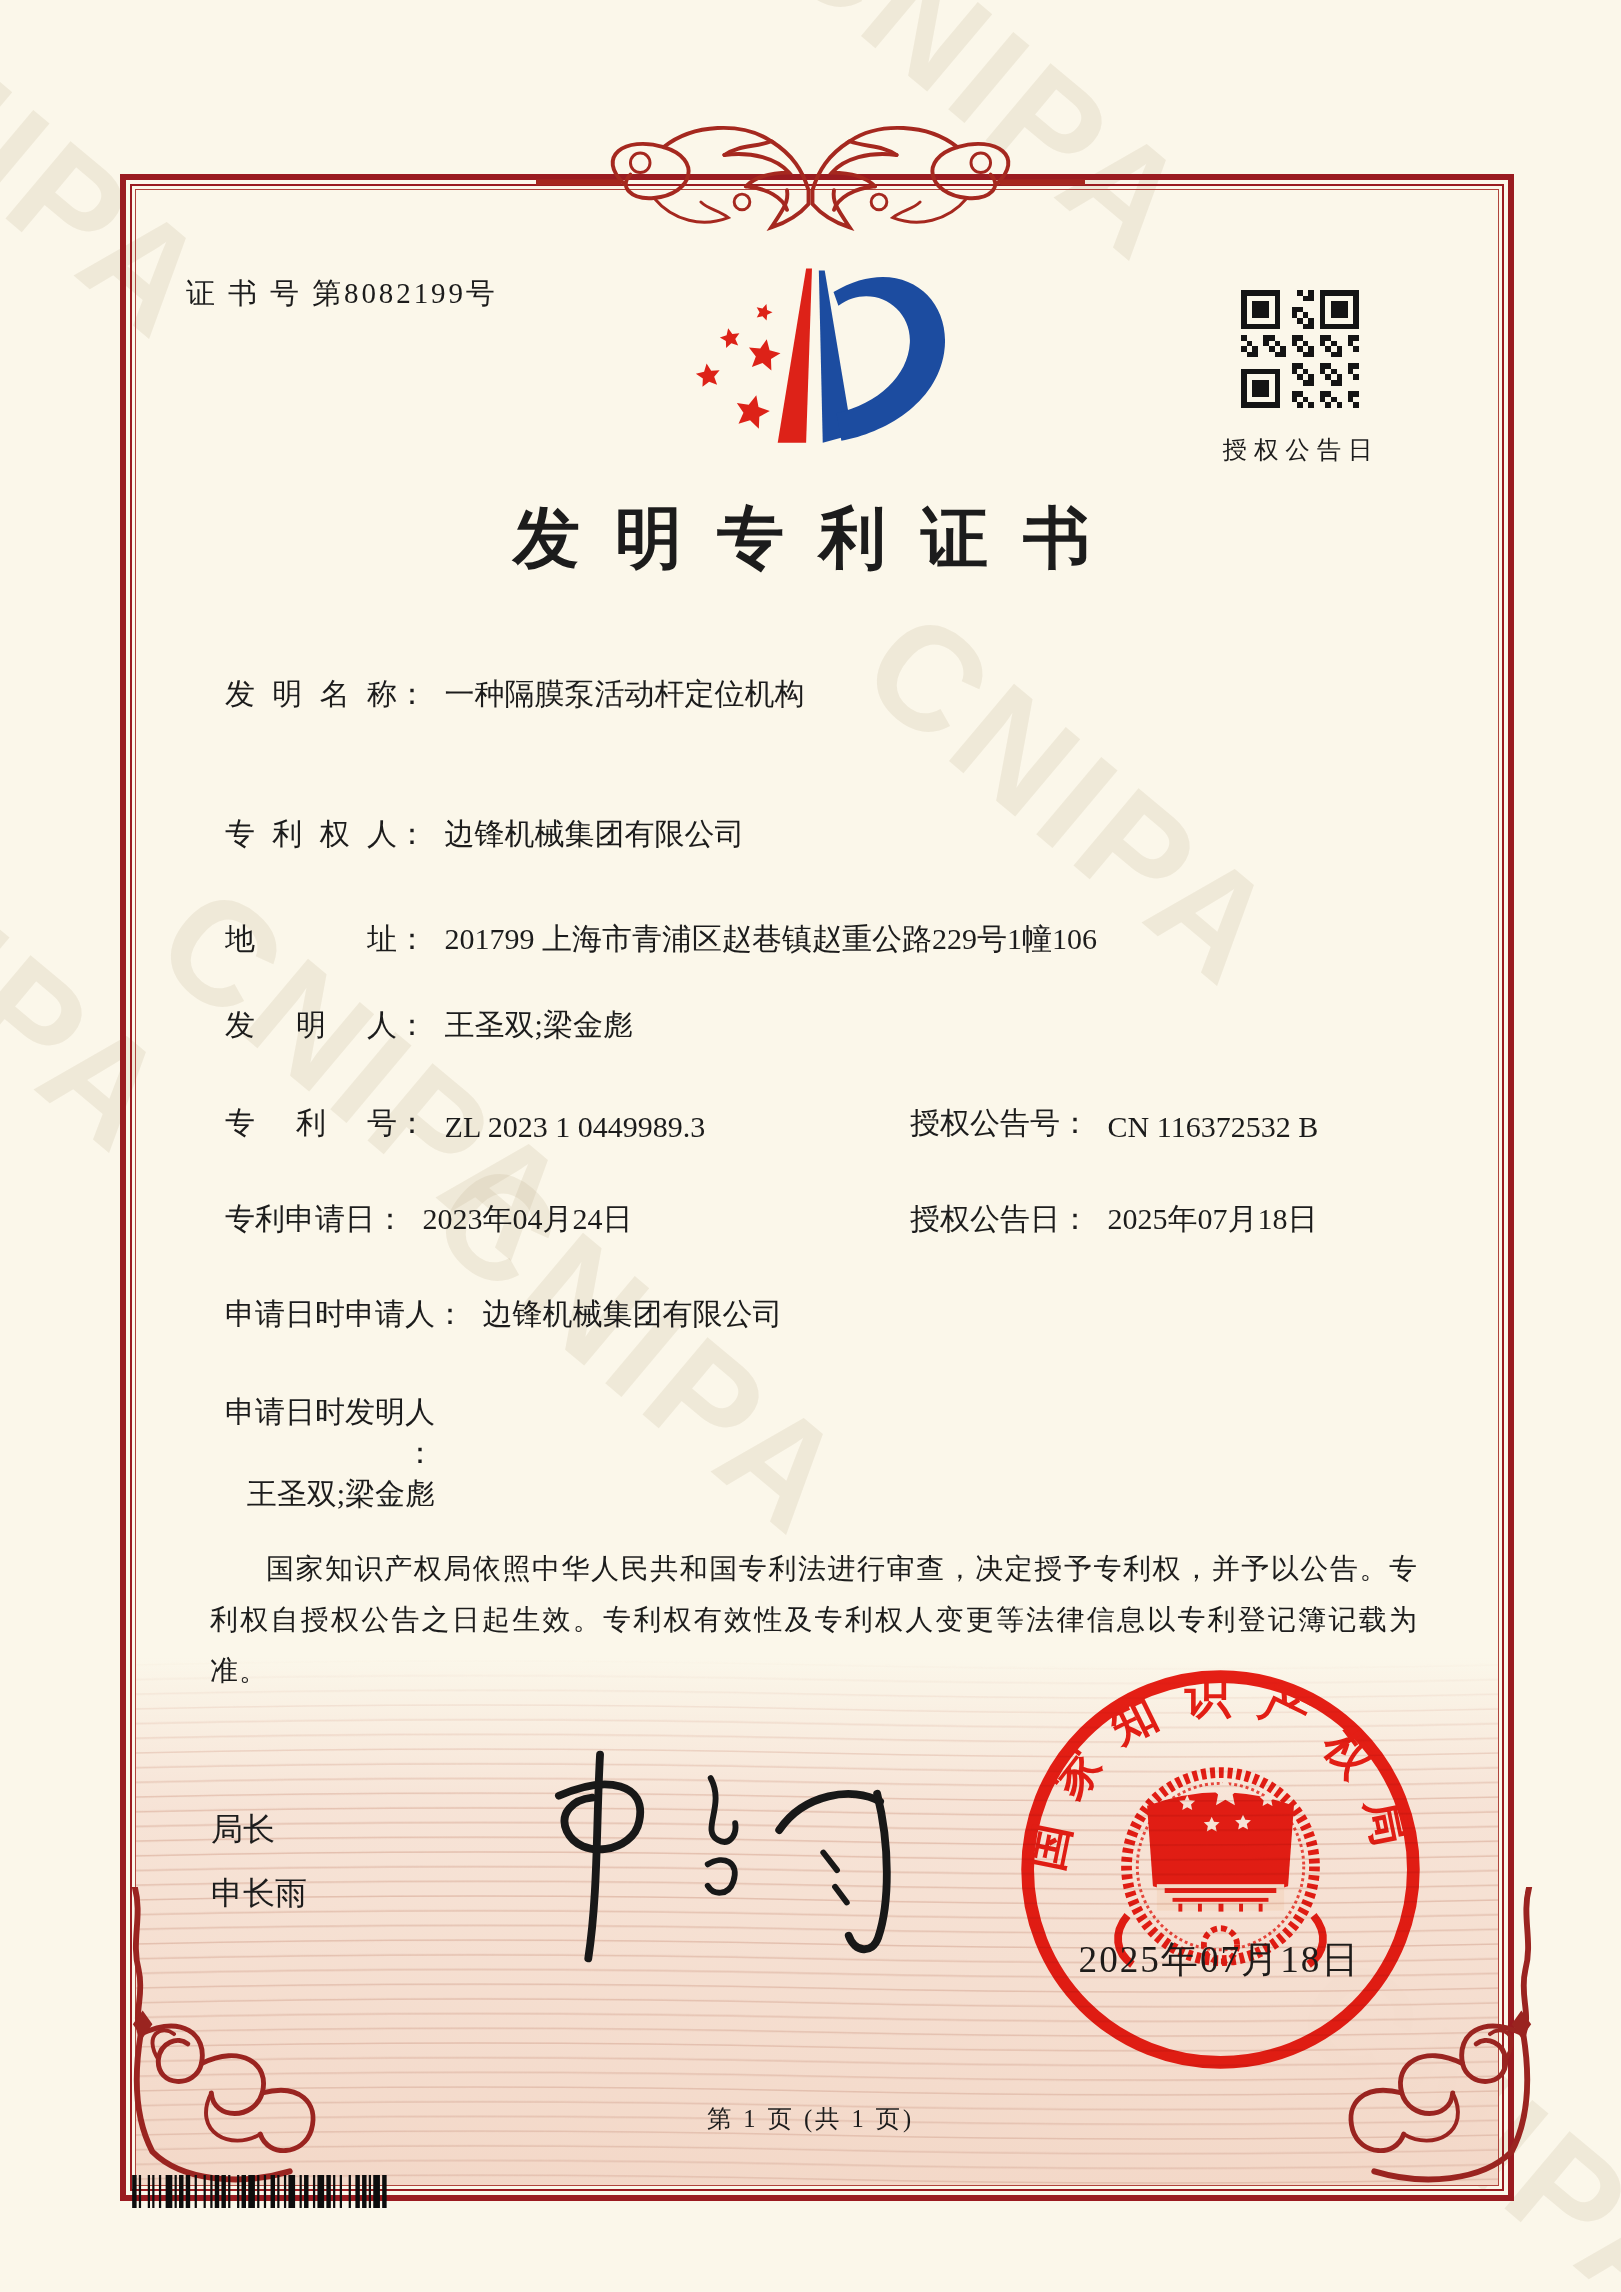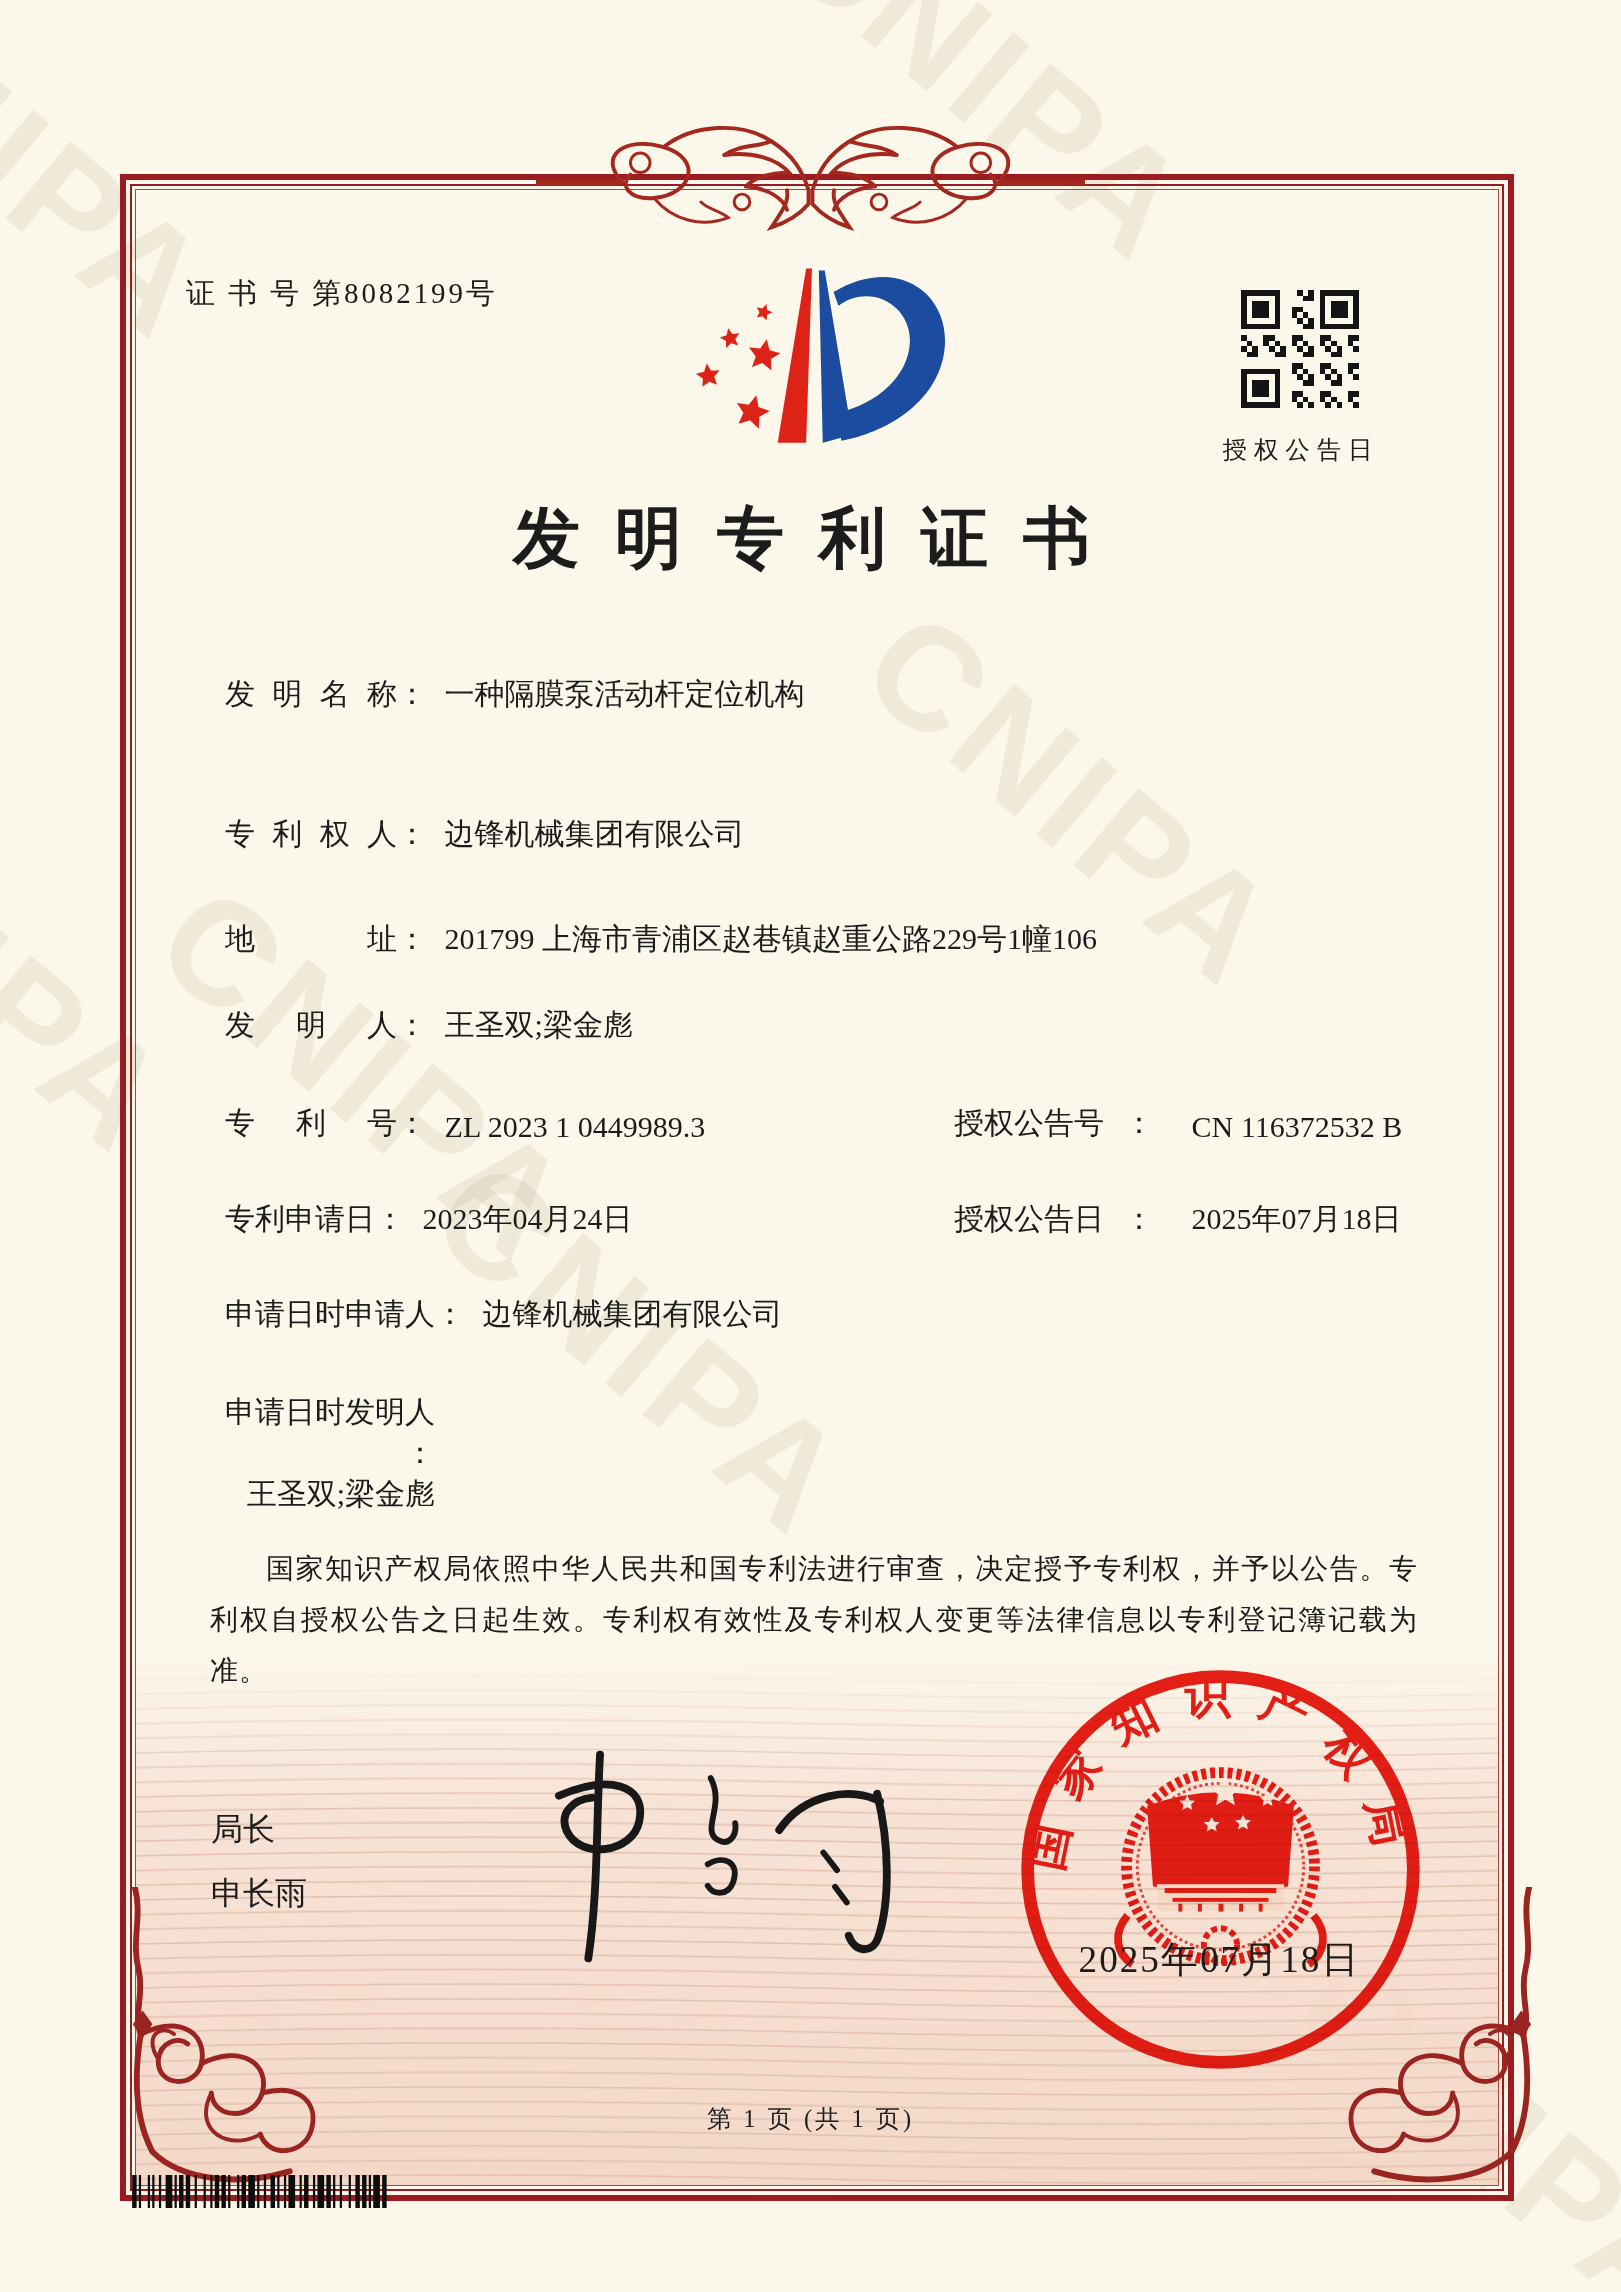--- a/index.html
+++ b/index.html
@@ -32,21 +32,21 @@
   .cert-no{left:186px; top:274px; font-size:29px; letter-spacing:2.9px;}
   .logo{left:659px; top:245px;}
   .qr{left:1241px; top:290px;}
   .qr-label{left:1192px; top:433px; width:218px; text-align:center; font-size:24.5px; letter-spacing:6.9px;}
   .title{left:0; right:0; top:493px; text-align:center; font-size:67px; font-weight:bold;
          letter-spacing:35px; padding-left:17px;}
   .row{left:225px; font-size:30px; display:flex; align-items:flex-end; white-space:nowrap;}
   .lblj{display:inline-block; width:172px; text-align:justify; text-align-last:justify;}
   .lbl{display:inline-block;}
   .val{margin-left:17.6px;}
-  .rcol{left:954px;gap:20px;}
+  .rcol{left:910px;}
   .body-par{
     left:210px; top:1544px; width:1208px; font-size:28px; line-height:1.82;
     text-indent:2em; text-align:justify; letter-spacing:1px;
   }
   .chief-title{left:211px; top:1808px; font-family:"Liberation Sans",sans-serif; font-size:32px; font-weight:500;}
   .chief-name {left:211px; top:1872px; font-family:"Liberation Sans",sans-serif; font-size:32px; font-weight:500;}
   .signature{left:490px; top:1737px; z-index:3;}
   .seal{left:1010px; top:1659px; z-index:4; mix-blend-mode:multiply;}
   .footer-page{left:0; right:0; top:2102px; text-align:center; font-size:24.5px; letter-spacing:2.9px;}
   .barcode{left:130px; top:2175px; z-index:3;}

